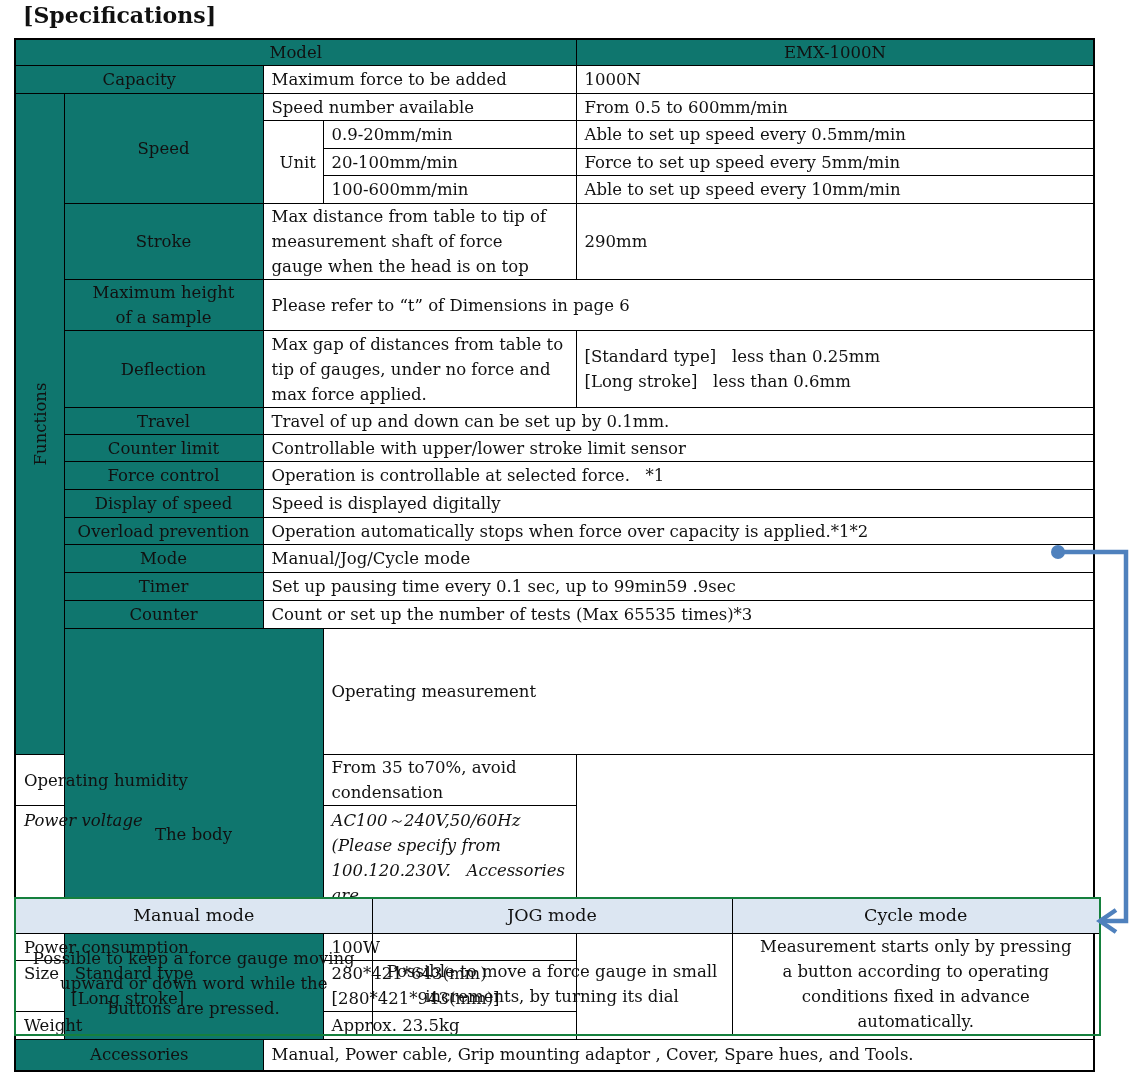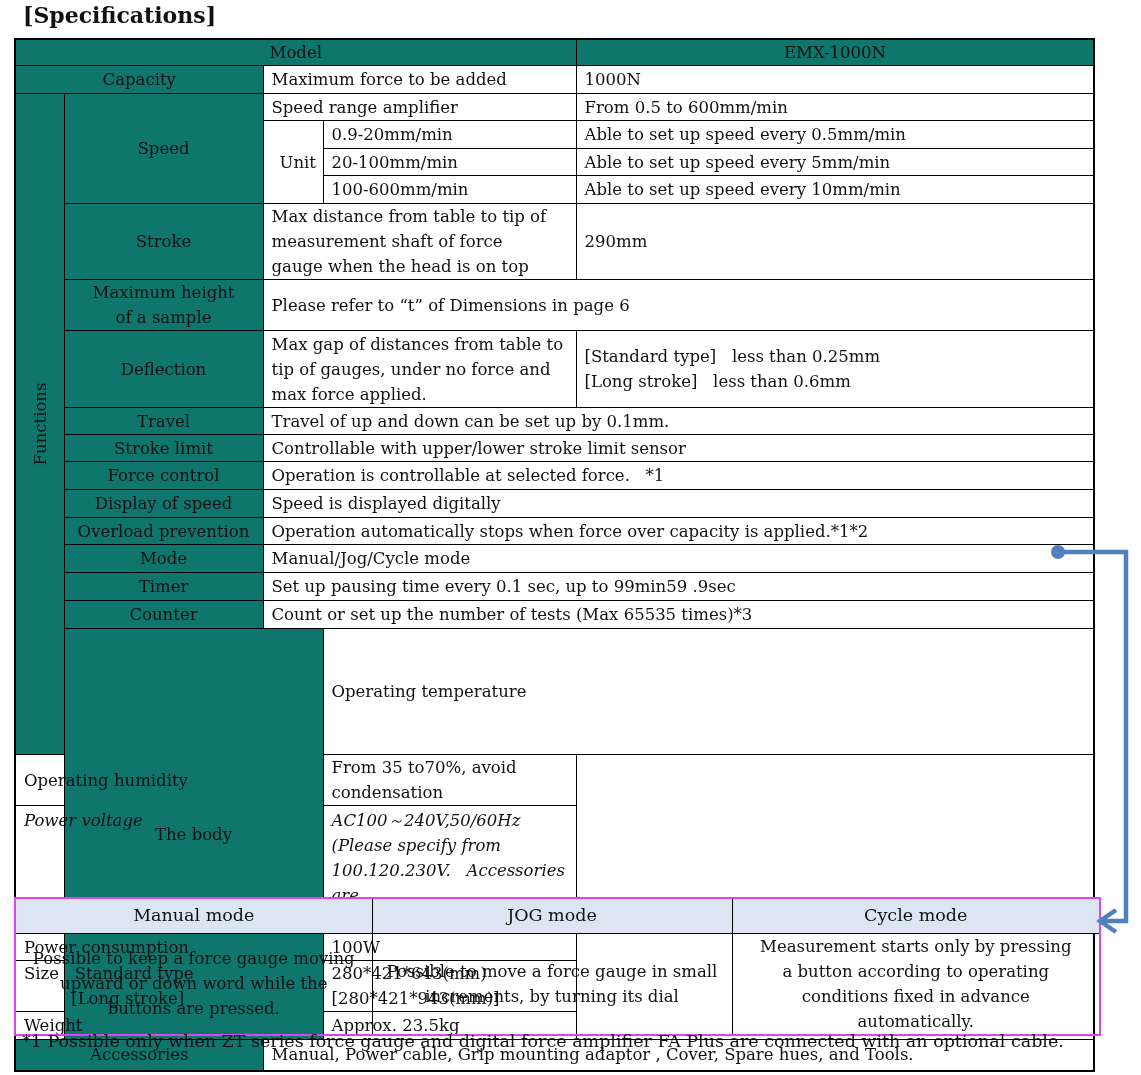--- a/index.html
+++ b/index.html
@@ -2,21 +2,21 @@
 <html><head>
 <meta charset="utf-8">
 <style>
   html,body{margin:0;padding:0;background:#ffffff;}
   #page{position:relative;width:1124px;height:1075px;background:#ffffff;
         font-family:"DejaVu Serif","Liberation Serif",serif;color:#111;}
   #title{position:absolute;left:23px;top:2px;font-size:22px;font-weight:bold;letter-spacing:0px;}
 
   table{border-collapse:collapse;table-layout:fixed;}
   #spec-table{position:absolute;left:14px;top:38px;width:1081px;border:2px solid #000;}
-  #modes-table{position:absolute;left:14px;top:897px;width:1085px;border:2px solid #d946ef;}
+  #modes-table{position:absolute;left:14px;top:897px;width:1085px;border:2px solid #15803d;}
   td{border:1px solid #000;font-size:16.5px;line-height:25px;padding:0 0 0 8px;
      vertical-align:middle;overflow:hidden;white-space:pre-wrap;}
   .hdr{background:#0f766e;text-align:center;padding:0;}
   .center{text-align:center;padding:16px;}
   .vtop{vertical-align:top;padding-top:2px;font-style:italic;}
   .vert{position:relative;padding:0;}
   .vert span{position:absolute;left:50%;top:50%;transform:translate(-50%,-50%) rotate(-90deg);
              white-space:nowrap;font-size:16.5px;}
   #modes-table td.mhdr{background:#dce6f2;text-align:center;font-size:17.5px;padding:0;}
   #modes-table td.mbody{text-align:center;vertical-align:middle;font-size:16.5px;line-height:25px;padding:0 6px;}
@@ -45,31 +45,31 @@
       <td class="hdr">EMX-1000N</td>
     </tr>
     <tr style="height:28px">
       <td colspan="2" class="hdr">Capacity</td>
       <td colspan="2">Maximum force to be added</td>
       <td>1000N</td>
     </tr>
     <tr style="height:27px">
       <td rowspan="16" class="hdr vert"><span>Functions</span></td>
       <td rowspan="4" class="hdr">Speed</td>
-      <td colspan="2">Speed range amplifier</td>
+      <td colspan="2">Speed number available</td>
       <td>From 0.5 to 600mm/min</td>
     </tr>
     <tr style="height:28px">
       <td rowspan="3" class="center">Unit</td>
       <td>0.9-20mm/min</td>
       <td>Able to set up speed every 0.5mm/min</td>
     </tr>
     <tr style="height:27px">
       <td>20-100mm/min</td>
-      <td>Able to set up speed every 5mm/min</td>
+      <td>Force to set up speed every 5mm/min</td>
     </tr>
     <tr style="height:28px">
       <td>100-600mm/min</td>
       <td>Able to set up speed every 10mm/min</td>
     </tr>
     <tr style="height:75px">
       <td class="hdr">Stroke</td>
       <td colspan="2">Max distance from table to tip of
 measurement shaft of force
 gauge when the head is on top</td>
@@ -86,21 +86,21 @@
 tip of gauges, under no force and
 max force applied.</td>
       <td>[Standard type]   less than 0.25mm
 [Long stroke]   less than 0.6mm</td>
     </tr>
     <tr style="height:27px">
       <td class="hdr">Travel</td>
       <td colspan="3">Travel of up and down can be set up by 0.1mm.</td>
     </tr>
     <tr style="height:27px">
-      <td class="hdr">Stroke limit</td>
+      <td class="hdr">Counter limit</td>
       <td colspan="3">Controllable with upper/lower stroke limit sensor</td>
     </tr>
     <tr style="height:28px">
       <td class="hdr">Force control</td>
       <td colspan="3">Operation is controllable at selected force.   *1</td>
     </tr>
     <tr style="height:28px">
       <td class="hdr">Display of speed</td>
       <td colspan="3">Speed is displayed digitally</td>
     </tr>
@@ -115,21 +115,21 @@
     <tr style="height:28px">
       <td class="hdr">Timer</td>
       <td colspan="3">Set up pausing time every 0.1 sec, up to 99min59 .9sec</td>
     </tr>
     <tr style="height:28px">
       <td class="hdr">Counter</td>
       <td colspan="3">Count or set up the number of tests (Max 65535 times)*3</td>
     </tr>
     <tr style="height:28px">
       <td colspan="2" rowspan="6" class="hdr">The body</td>
-      <td colspan="2">Operating temperature</td>
+      <td colspan="2">Operating measurement</td>
       <td>From 0 +40 degree Celsius</td>
     </tr>
     <tr style="height:28px">
       <td colspan="2">Operating humidity</td>
       <td>From 35 to70%, avoid condensation</td>
     </tr>
     <tr style="height:78px">
       <td colspan="2" class="vtop">Power voltage</td>
       <td class="vtop">AC100～240V,50/60Hz
 (Please specify from 100.120.230V.   Accessories are
@@ -182,16 +182,15 @@
   </tbody>
     </table>
 
   <svg id="callout" width="1141" height="1075" viewBox="0 0 1141 1075">
     <circle cx="1058" cy="552" r="7" fill="#4f81bd"></circle>
     <path d="M 1058 552 L 1126 552 L 1126 921 L 1102 921" fill="none" stroke="#4f81bd" stroke-width="4.5"></path>
     <path d="M 1116 910 L 1100 921 L 1116 932" fill="none" stroke="#4f81bd" stroke-width="4.5"></path>
   </svg>
 
   <div id="footnotes">
-    <div>*1 Possible only when ZT series force gauge and digital force amplifier FA Plus are connected with an optional cable.</div>
   </div>
 
 </div>
 
 </body></html>

